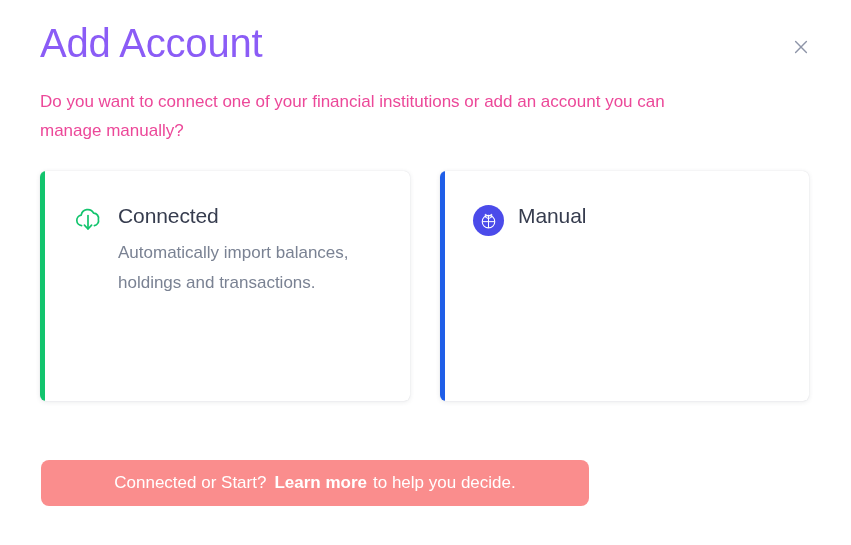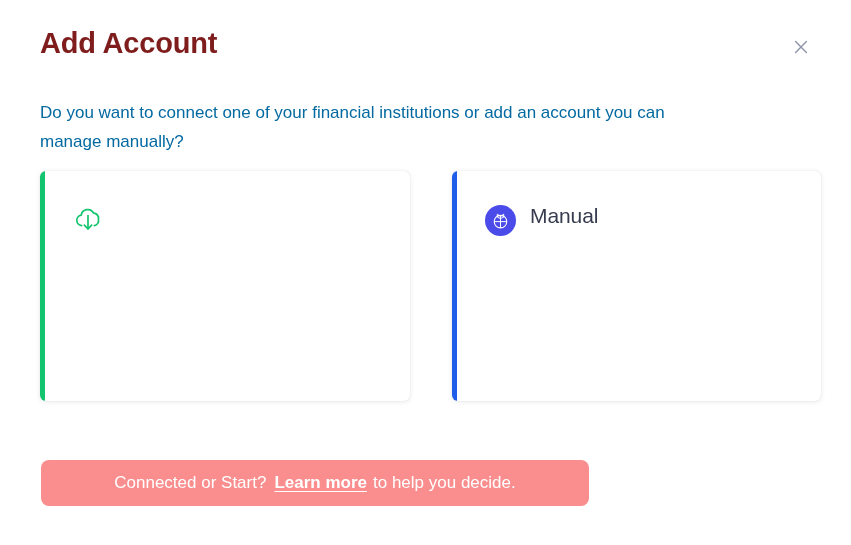--- a/index.html
+++ b/index.html
@@ -24,23 +24,23 @@
     height: 545px;
     background: #ffffff;
     box-sizing: border-box;
   }
 
   
   .dialog-title {
     position: absolute;
     left: 40px;
     top: 22px;
-    font-size: 29px;
-    font-weight: 700;
-    color: #7f1d1d;
+    font-size: 40px;
+    font-weight: 400;
+    color: #8b5cf6;
     letter-spacing: -0.2px;
     line-height: 42px;
     margin: 0;
   }
 
   .close-button {
     position: absolute;
     right: 36px;
     top: 33px;
     width: 28px;
@@ -51,25 +51,25 @@
     padding: 0;
     display: flex;
     align-items: center;
     justify-content: center;
   }
   .close-button svg { display: block; }
 
   .dialog-subtitle {
     position: absolute;
     left: 40px;
-    top: 98px;
+    top: 87px;
     width: 640px;
     font-size: 17px;
     line-height: 29px;
-    color: #0369a1;
+    color: #ec4899;
     margin: 0;
     font-weight: 400;
   }
 
   
   .options-row {
     position: absolute;
     left: 40px;
     top: 171px;
     width: 775px;
@@ -81,21 +81,21 @@
     top: 0;
     height: 230px;
     background: #ffffff;
     border-radius: 6px;
     box-shadow: 0 1px 5px rgba(42, 51, 72, 0.10), 0 0 1px rgba(42,51,72,0.18);
     box-sizing: border-box;
     overflow: hidden;
     cursor: pointer;
   }
   .option-card.connected { left: 0px;   width: 370px; }
-  .option-card.manual    { left: 412px; width: 369px; padding-left: 12px; }
+  .option-card.manual    { left: 400px; width: 369px; padding-left: 12px; }
 
   .accent-bar {
     position: absolute;
     left: 0;
     top: 0;
     bottom: 0;
     width: 5px;
   }
   .accent-green { background: #12c46d; }
   .accent-blue  { background: #1f5ee8; }
@@ -176,21 +176,20 @@
   .banner-text {
     font-size: 17px;
     color: #ffffff;
     font-weight: 400;
     white-space: nowrap;
     line-height: 20px;
   }
   .banner-link {
     font-weight: 700;
     color: #ffffff;
-    text-decoration: underline;
     text-underline-offset: 3px;
     margin: 0 4px 0 8px;
     cursor: pointer;
   }
   .banner-tail { margin-left: 2px; margin-top: 20px; }
 </style>
 </head>
 <body>
 
 <div class="dialog">
@@ -211,20 +210,24 @@
 
     <div class="option-card connected">
       <div class="accent-bar accent-green"></div>
       <div class="card-inner">
         <div class="card-icon">
           <svg width="30" height="28" viewBox="0 0 30 28" fill="none">
             <path d="M8.6 19.6 A5.3 5.3 0 0 1 8.2 9.1 A6.6 6.6 0 0 1 20.6 7.2 A5.0 5.0 0 0 1 25.4 13.4 A5.0 5.0 0 0 1 21.4 19.6" stroke="#12c46d" stroke-width="1.7" stroke-linecap="round" stroke-linejoin="round"></path>
             <path d="M15 9.6 V22.6" stroke="#12c46d" stroke-width="1.7" stroke-linecap="round"></path>
             <path d="M11.4 19.2 L15 23.0 L18.6 19.2" stroke="#12c46d" stroke-width="1.7" stroke-linecap="round" stroke-linejoin="round"></path>
           </svg>
+        </div>
+        <div class="card-body">
+          <h2 class="card-heading">Connected</h2>
+          <p class="card-text">Automatically import balances, holdings and transactions.</p>
         </div>
       </div>
     </div>
 
     <div class="option-card manual">
       <div class="accent-bar accent-blue"></div>
       <div class="card-inner">
         <div class="card-icon">
           <div class="badge-circle">
             <svg width="19" height="19" viewBox="0 0 20 20" fill="none">

